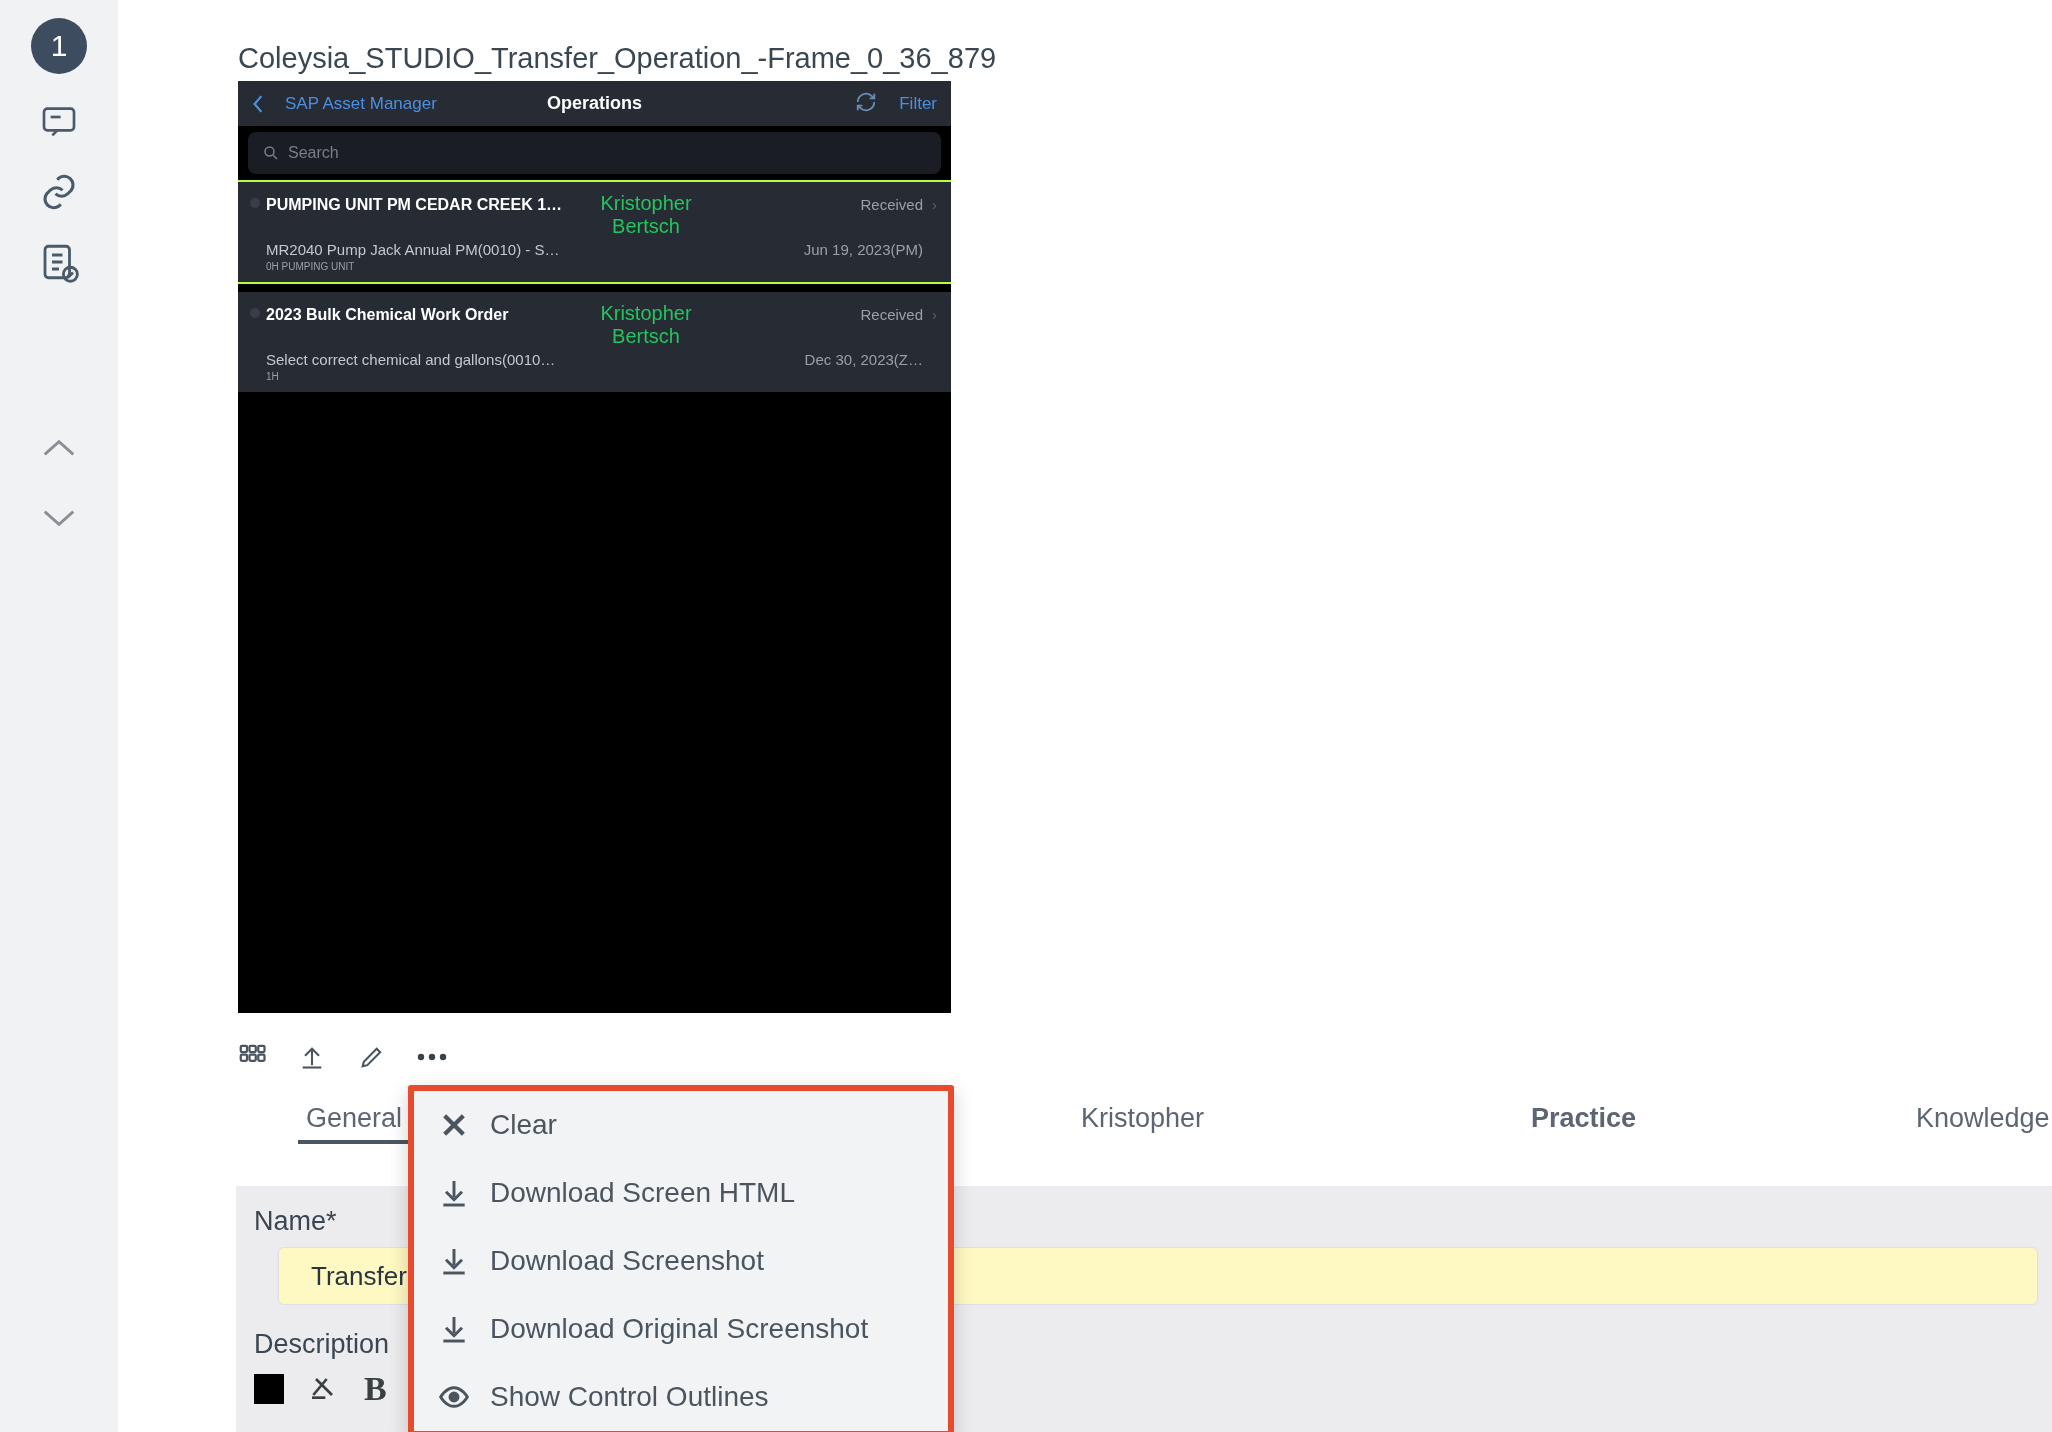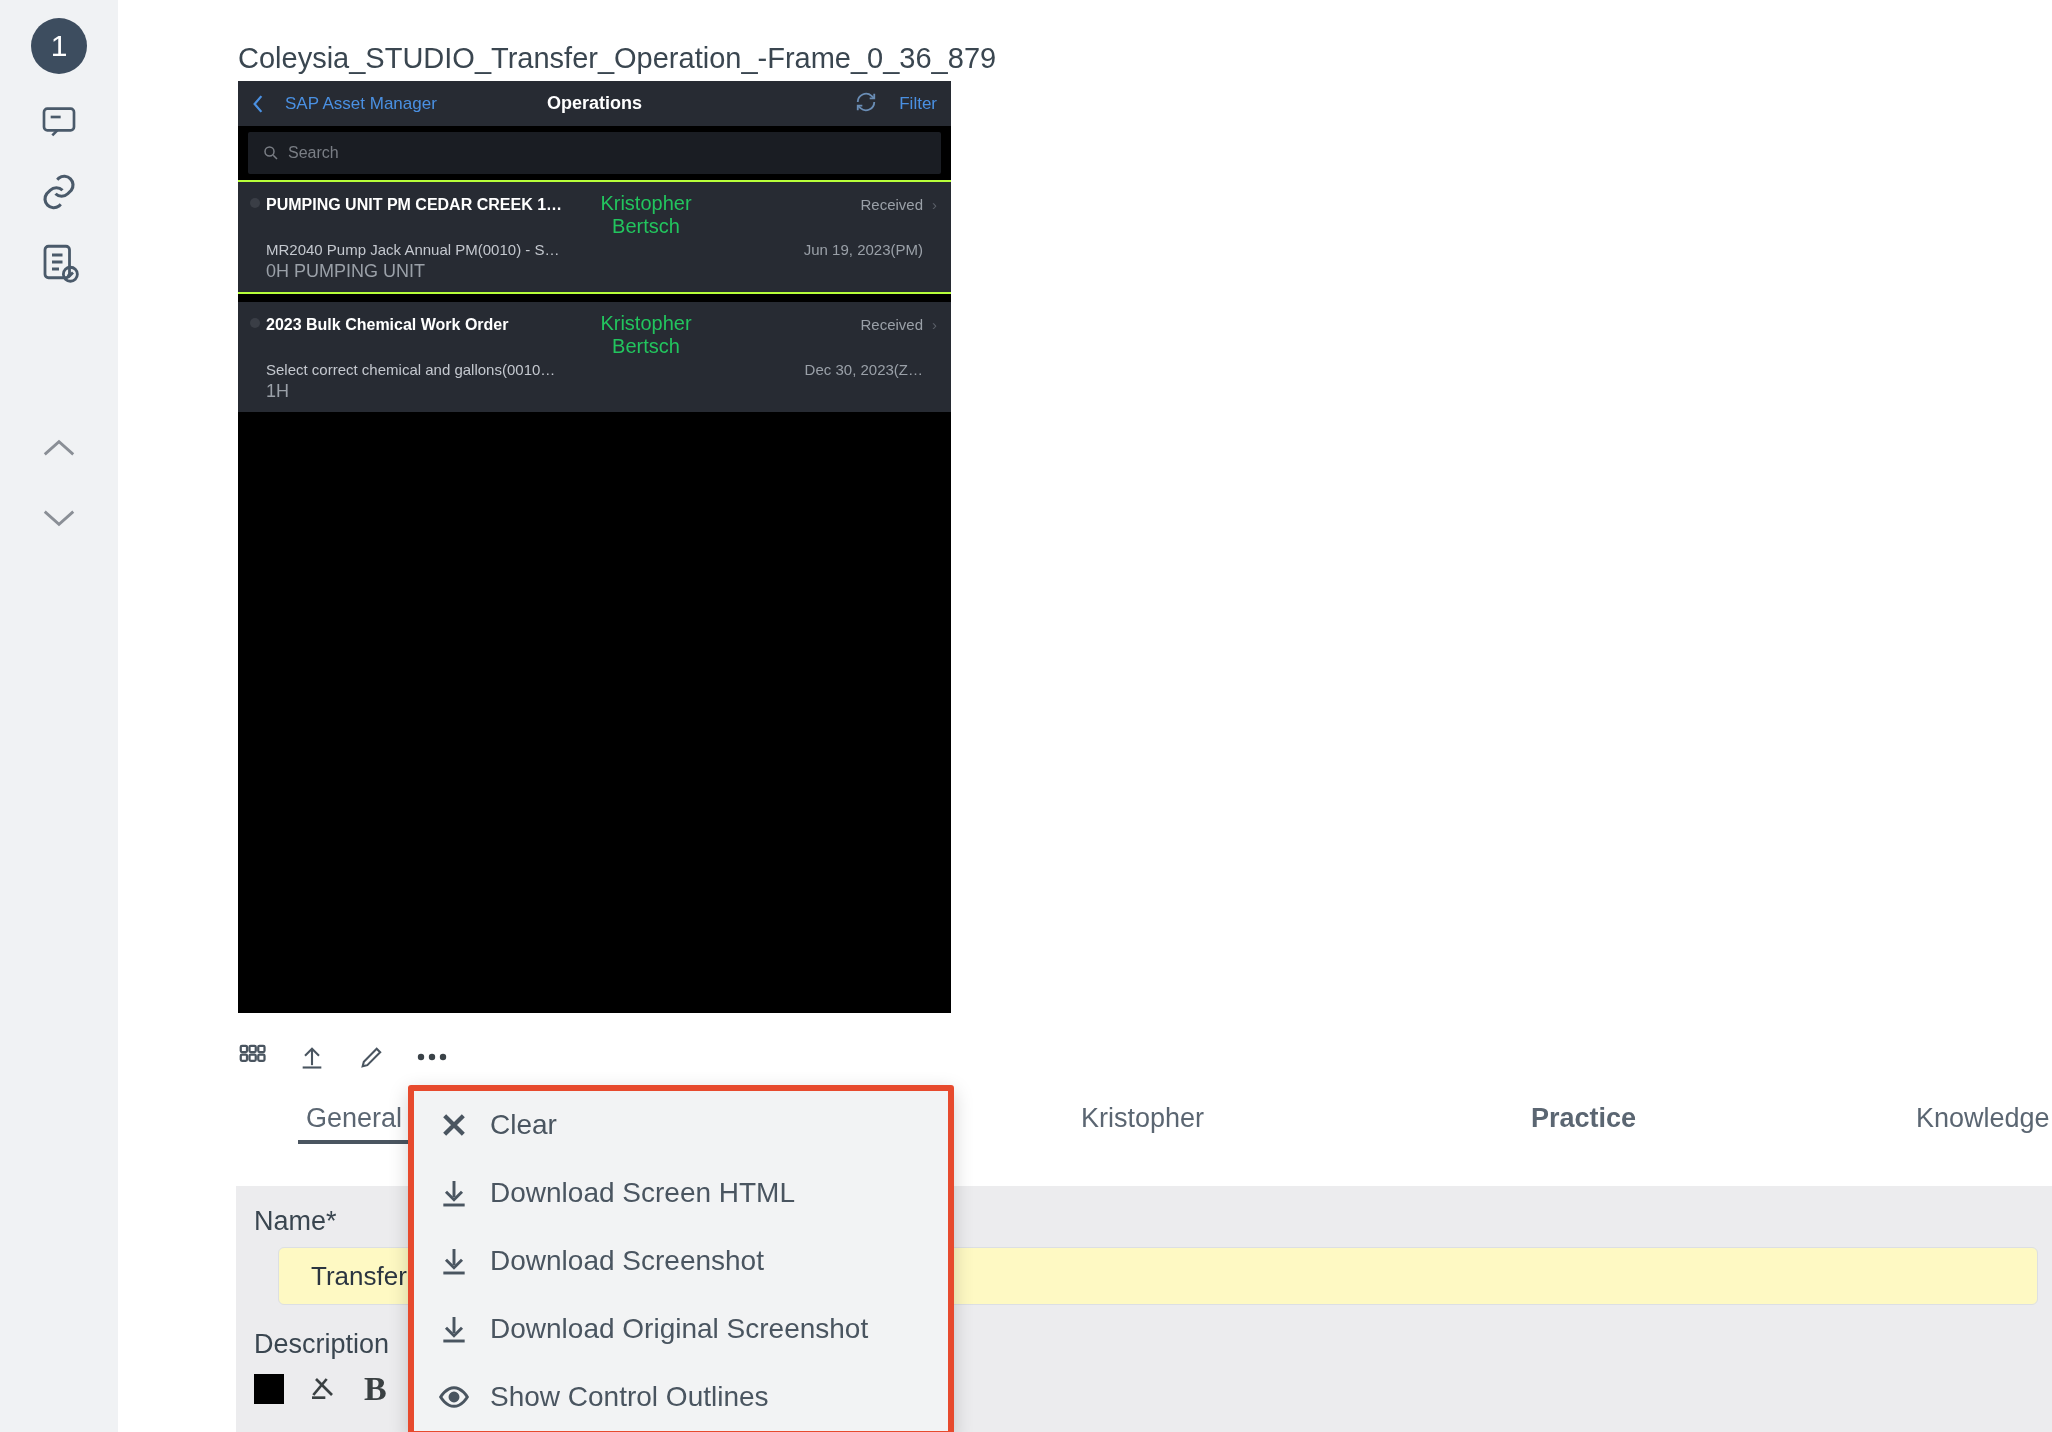--- a/index.html
+++ b/index.html
@@ -97,21 +97,21 @@
     display: flex;
     align-items: center;
     gap: 22px;
   }
   .ph-refresh { color: #5a7fa6; }
   .ph-filter { color: #4a90e2; font-size: 17px; }
   .preview-search {
     height: 42px;
     background: #1a1d23;
     margin: 6px 10px;
-    border-radius: 2px;
+    border-radius: 8px;
     display: flex;
     align-items: center;
     padding: 0 14px;
     gap: 8px;
     color: #7a7e85;
     font-size: 16px;
   }
   .preview-search svg { width: 18px; height: 18px; }
   .opcard {
     border-top: 2px solid #b7ff3a;
@@ -148,21 +148,21 @@
     right: 0;
     color: #5a5f68;
   }
   .op-row2 {
     display: flex;
     align-items: flex-end;
     margin-top: 3px;
   }
   .op-sub { color: #c4c8cf; font-size: 15px; flex: 0 0 300px; white-space: nowrap; overflow: hidden; text-overflow: ellipsis; }
   .op-date { color: #9aa0a8; font-size: 15px; margin-left: auto; padding-right: 14px; }
-  .op-sub2 { color: #9aa0a8; font-size: 18px; margin-top: 3px; }
+  .op-sub2 { color: #9aa0a8; font-size: 10px; margin-top: 3px; }
 
   .toolbar {
     display: flex;
     align-items: center;
     gap: 28px;
     padding: 28px 0 12px 118px;
     color: #4a5560;
     position: relative;
   }
   .toolbar .tb-icon {

